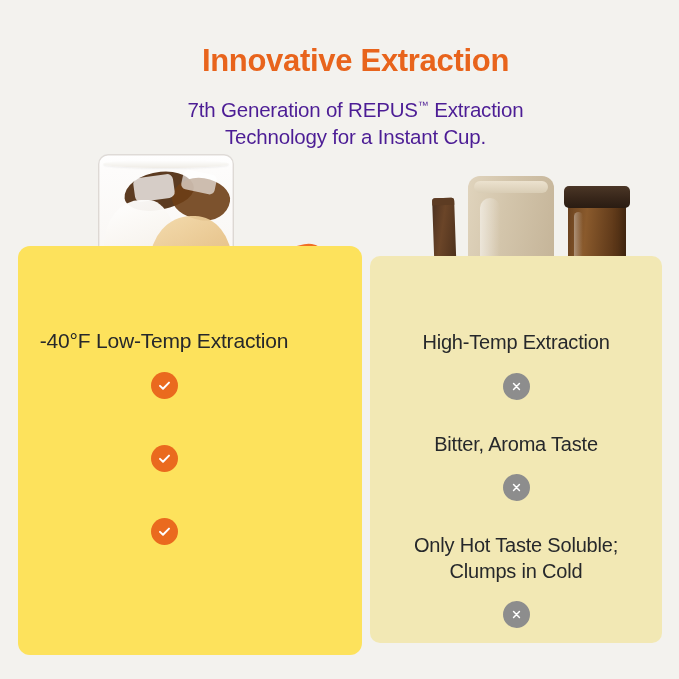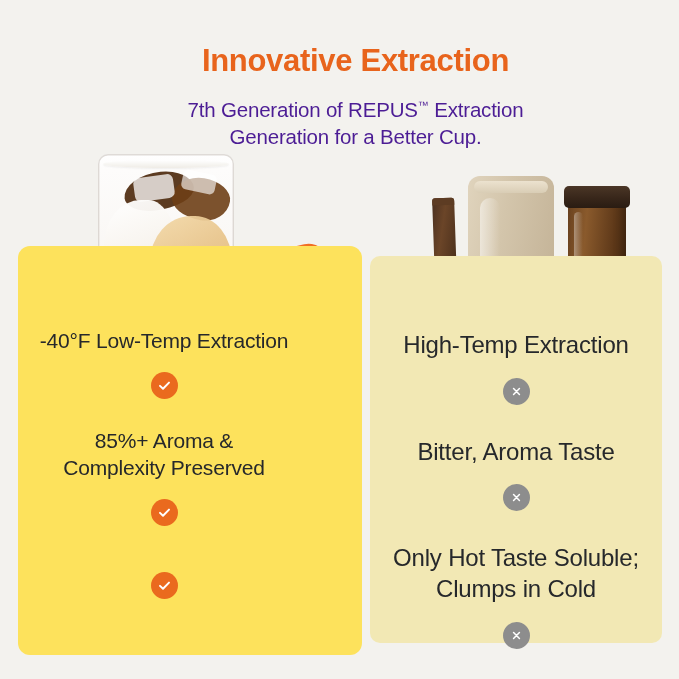--- a/index.html
+++ b/index.html
@@ -60,21 +60,21 @@
 
   
   .left-features{position:absolute;left:18px;top:328px;width:292px;}
   .left-features .feature-text{font-size:21px;}
   .left-features .feature{margin-bottom:0;}
   .lf-gap1{height:17px;}
   .lf-gap2{height:29px;}
 
   
   .right-features{position:absolute;left:370px;top:330px;width:292px;}
-  .right-features .feature-text{font-size:24px;}
+  .right-features .feature-text{font-size:20px;}
   .rf-gap1{height:17px;}
   .rf-gap2{height:32px;}
 
   
   .img-left{position:absolute;left:92px;top:152px;width:240px;height:160px;}
   
   .glass{
     position:absolute;left:6px;top:2px;width:136px;height:152px;
     border-radius:10px 10px 16px 16px;
     background:
@@ -208,21 +208,21 @@
     border-radius:50% 50% 40% 60%/75% 75% 25% 25%;
   }
 </style>
 </head>
 <body>
 
 <div class="stage">
 
   <div class="header">
     <h1 class="title">Innovative Extraction</h1>
-    <p class="subtitle"><span>7th Generation of REPUS</span><span class="tm">™</span><span> Extraction</span><br><span>Generation for a Better Cup.</span></p>
+    <p class="subtitle"><span>7th Generation of REPUS</span><span class="tm">™</span><span> Extraction</span><br><span>Technology for a Instant Cup.</span></p>
   </div>
 
   <div class="img-left">
     <div class="glass">
       <div class="coffee-top"></div>
       <div class="coffee-blob1"></div>
       <div class="coffee-blob2"></div>
       <div class="ice1"></div>
       <div class="ice2"></div>
       <div class="milk1"></div>
@@ -261,22 +261,20 @@
       <div class="feature-text">-40°F Low-Temp Extraction</div>
       <div class="lf-gap1"></div>
       <div class="badge badge-yes">
         <svg width="15" height="15" viewBox="0 0 16 16">
             <path d="M3.2 8.4 L6.4 11.4 L12.8 4.9" stroke="#ffffff" stroke-width="2.1" fill="none" stroke-linecap="round" stroke-linejoin="round"></path>
           </svg>
       </div>
     </div>
     <div class="lf-gap2"></div>
     <div class="feature">
-      <div class="feature-text">85%+ Aroma &amp;
-Complexity Preserved</div>
       <div class="lf-gap1"></div>
       <div class="badge badge-yes">
         <svg width="15" height="15" viewBox="0 0 16 16">
             <path d="M3.2 8.4 L6.4 11.4 L12.8 4.9" stroke="#ffffff" stroke-width="2.1" fill="none" stroke-linecap="round" stroke-linejoin="round"></path>
           </svg>
       </div>
     </div>
     <div class="lf-gap2"></div>
     <div class="feature">
       <div class="lf-gap1"></div>

